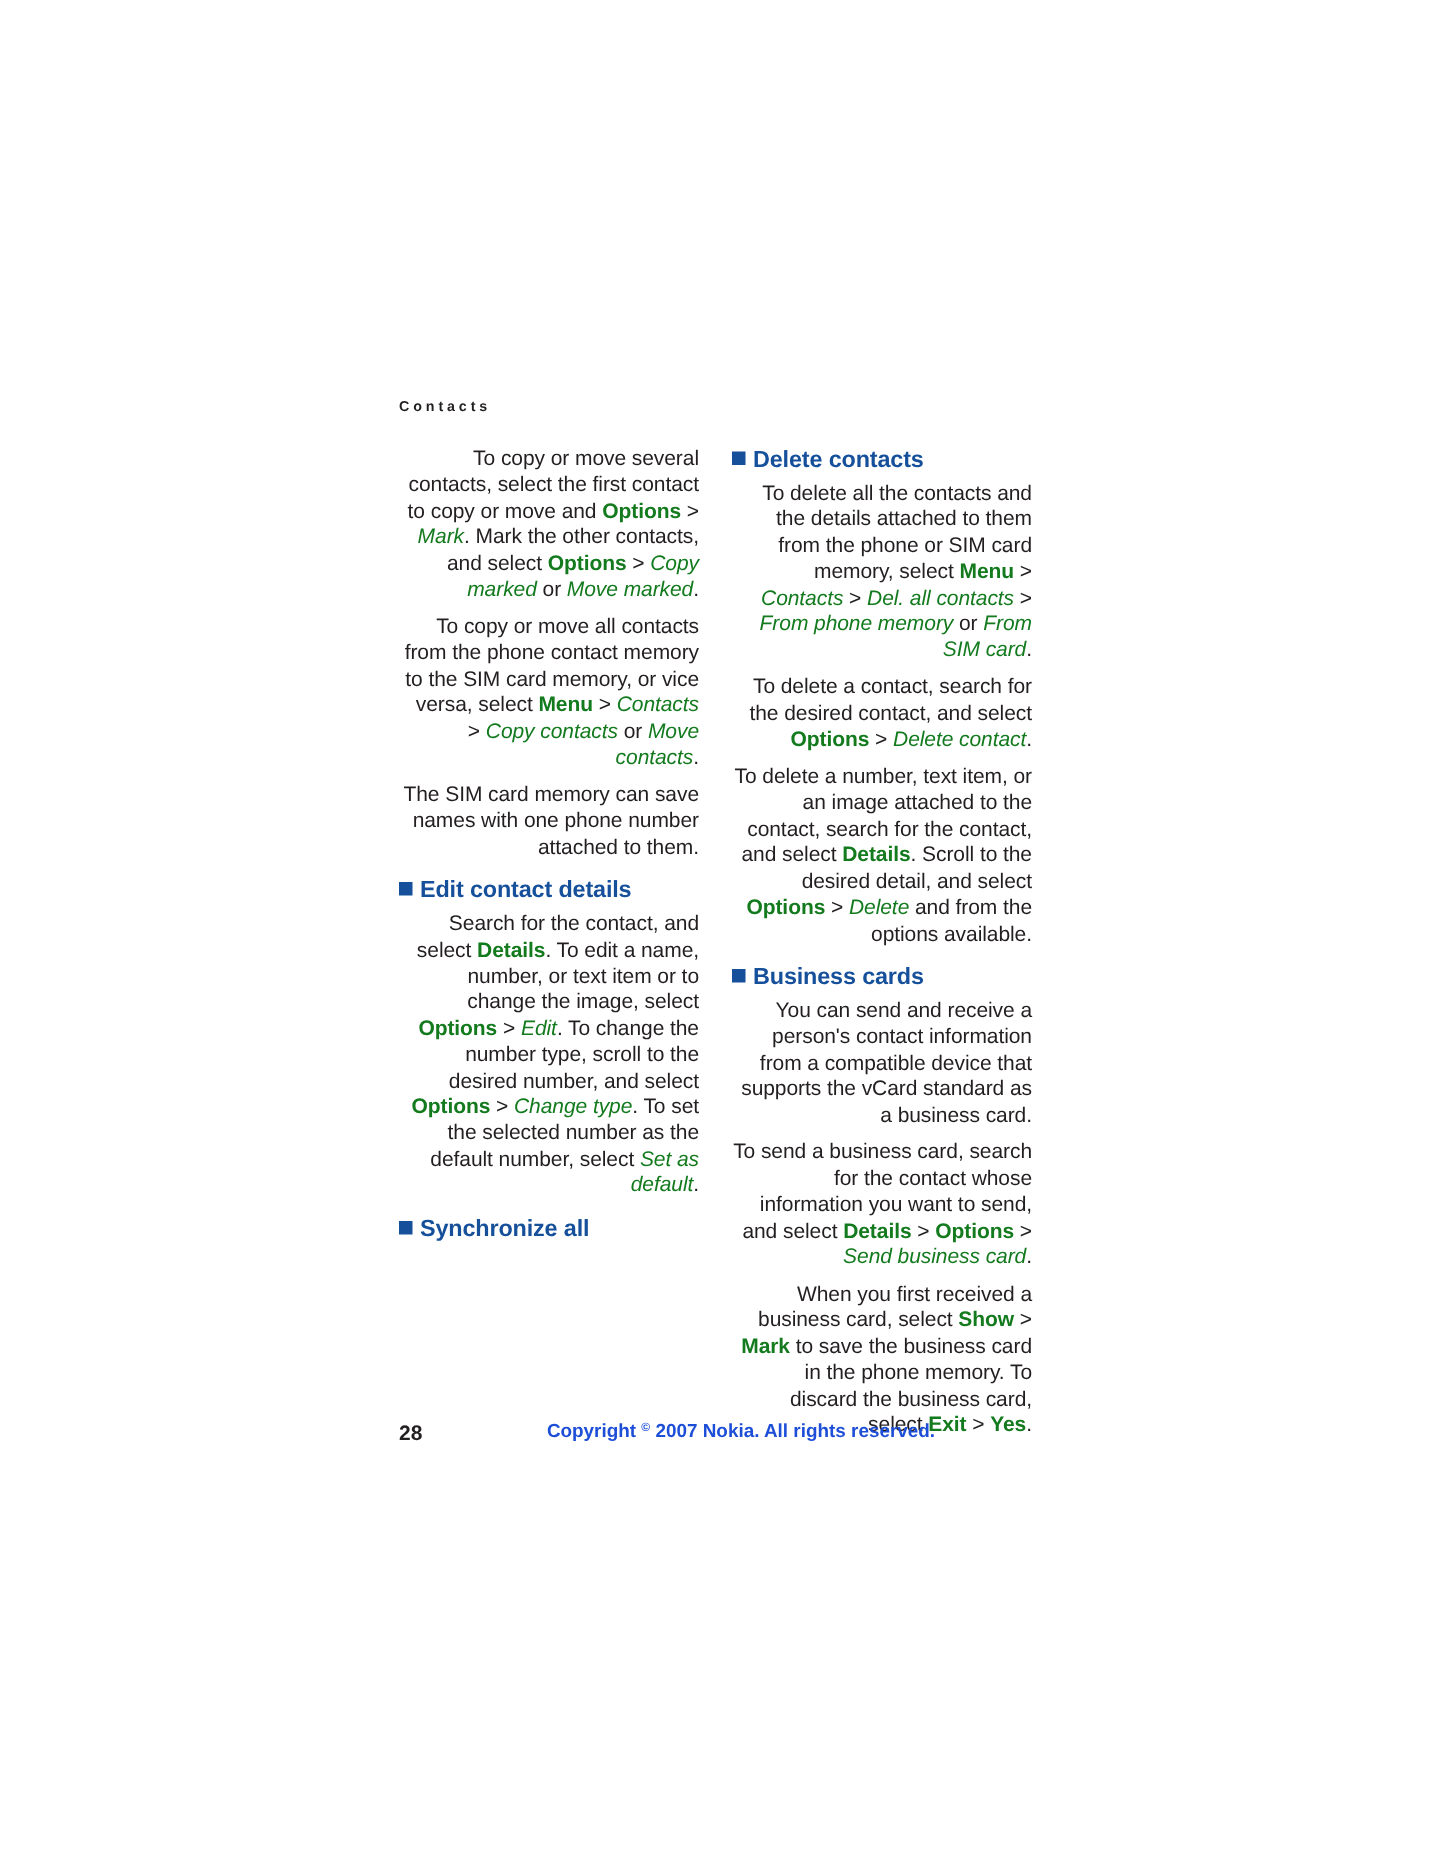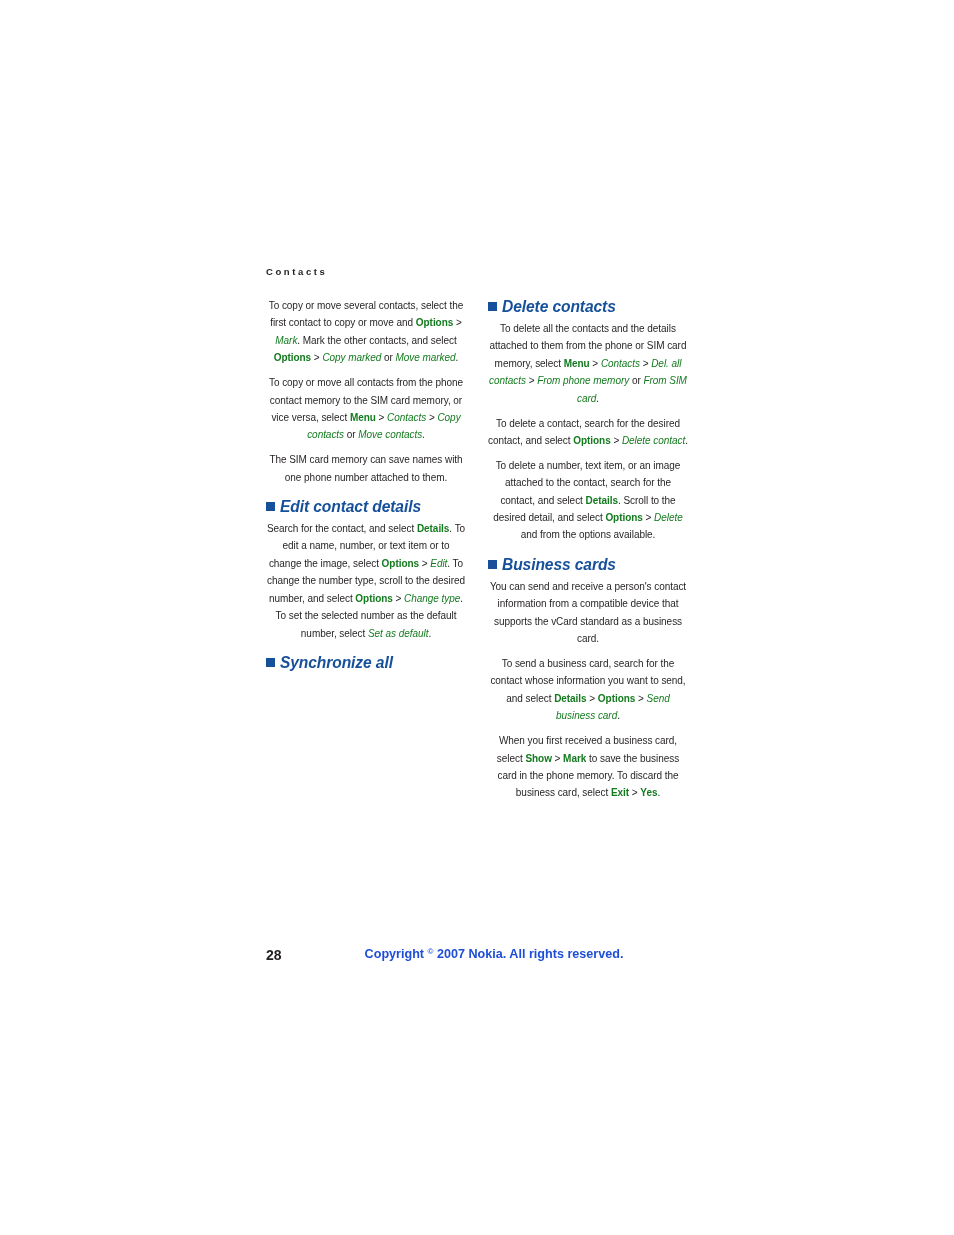--- a/index.html
+++ b/index.html
@@ -45,35 +45,34 @@
   .col {
     position: absolute;
     top: 0;
     width: 200px;
   }
   .col-left  { left: 0px; }
   .col-right { left: 222px; }
 
   p.para {
     margin: 0 0 7.5px 0;
-    font-size: 10px;
+    font-size: 14px;
     line-height: 17.4px;
     color: #231f20;
-    text-align: center;
+    text-align: right;
     letter-spacing: -0.05px;
   }
 
   h2.section {
     margin: 11px 0 3px 0;
     font-size: 15.6px;
     line-height: 20px;
     font-weight: 700;
     color: #16509b;
     letter-spacing: -0.1px;
-    font-style: italic;
   }
   h2.section .bullet {
     display: inline-block;
     width: 9px;
     height: 9px;
     background: #16509b;
     margin-right: 5px;
     vertical-align: 1px;
   }
   h2.section.first { margin-top: 0; }

